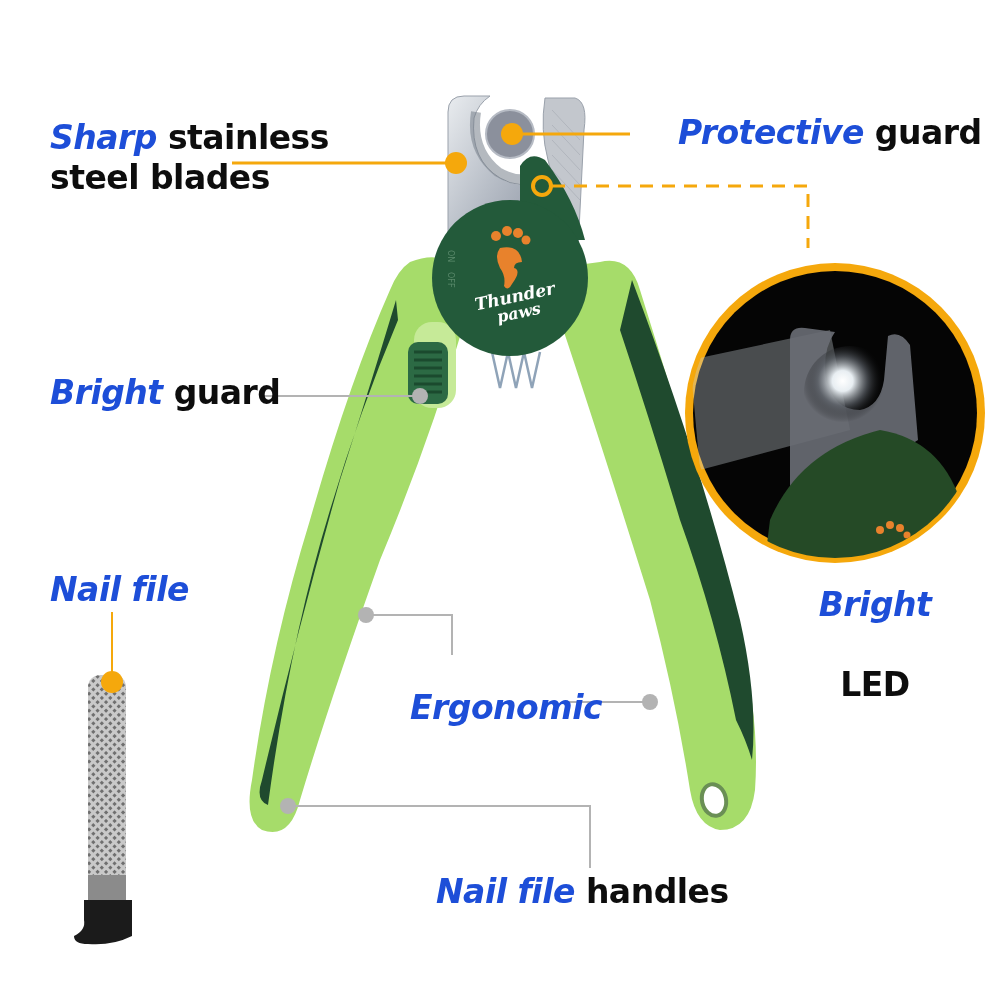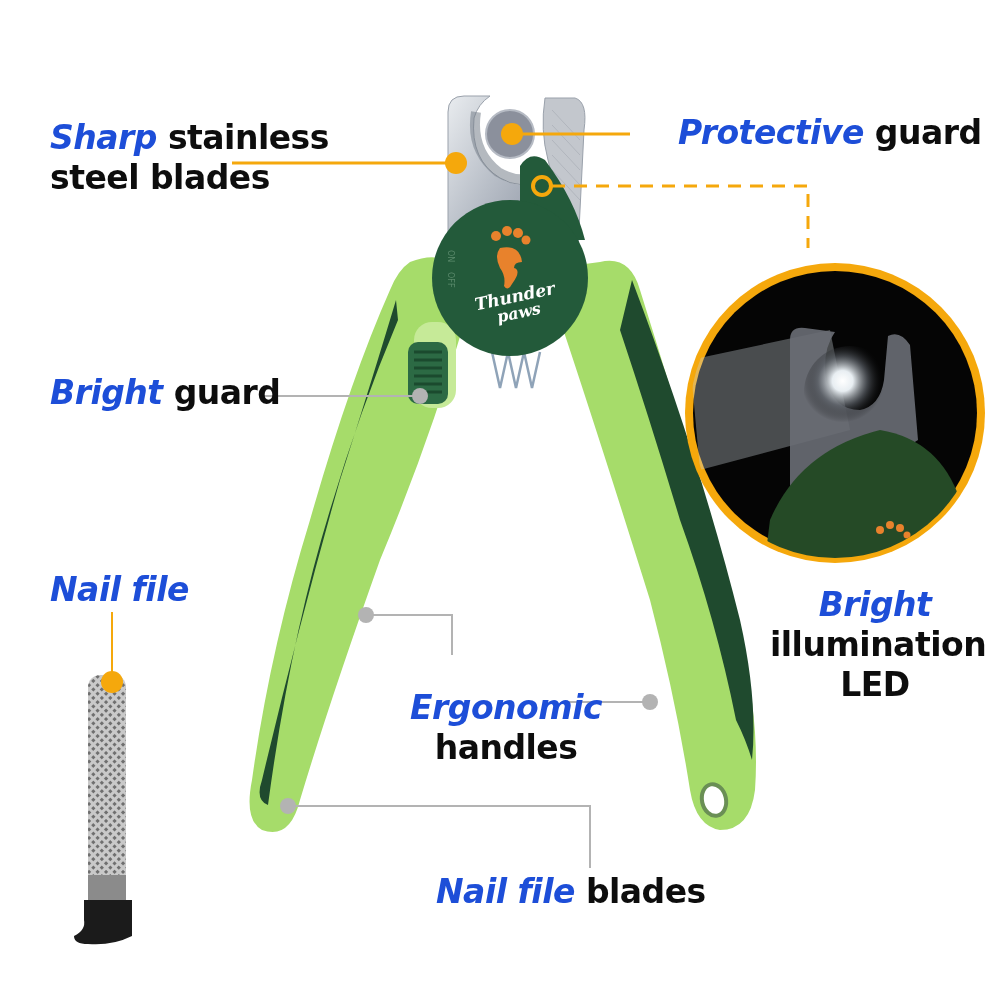--- a/index.html
+++ b/index.html
@@ -147,29 +147,28 @@
   <span>guard</span>
 </div>
 
 <div class="label" style="left:50px; top:373px;">
   <span class="accent">Bright</span>
   <span>guard</span>
 </div>
 
 <div class="label center" style="left:770px; top:585px; width:210px;">
   <span class="accent">Bright</span><br>
-  <span>illumination</span><br>
+  <br>
   <span>LED</span>
 </div>
 
 <div class="label" style="left:50px; top:570px;">
   <span class="accent">Nail file</span>
 </div>
 
 <div class="label center" style="left:395px; top:688px; width:222px;">
   <span class="accent">Ergonomic</span><br>
-  <span>handles</span>
 </div>
 
 <div class="label" style="left:436px; top:872px;">
   <span class="accent">Nail file</span>
-  <span>blades</span>
+  <span>handles</span>
 </div>
 
 </body></html>

